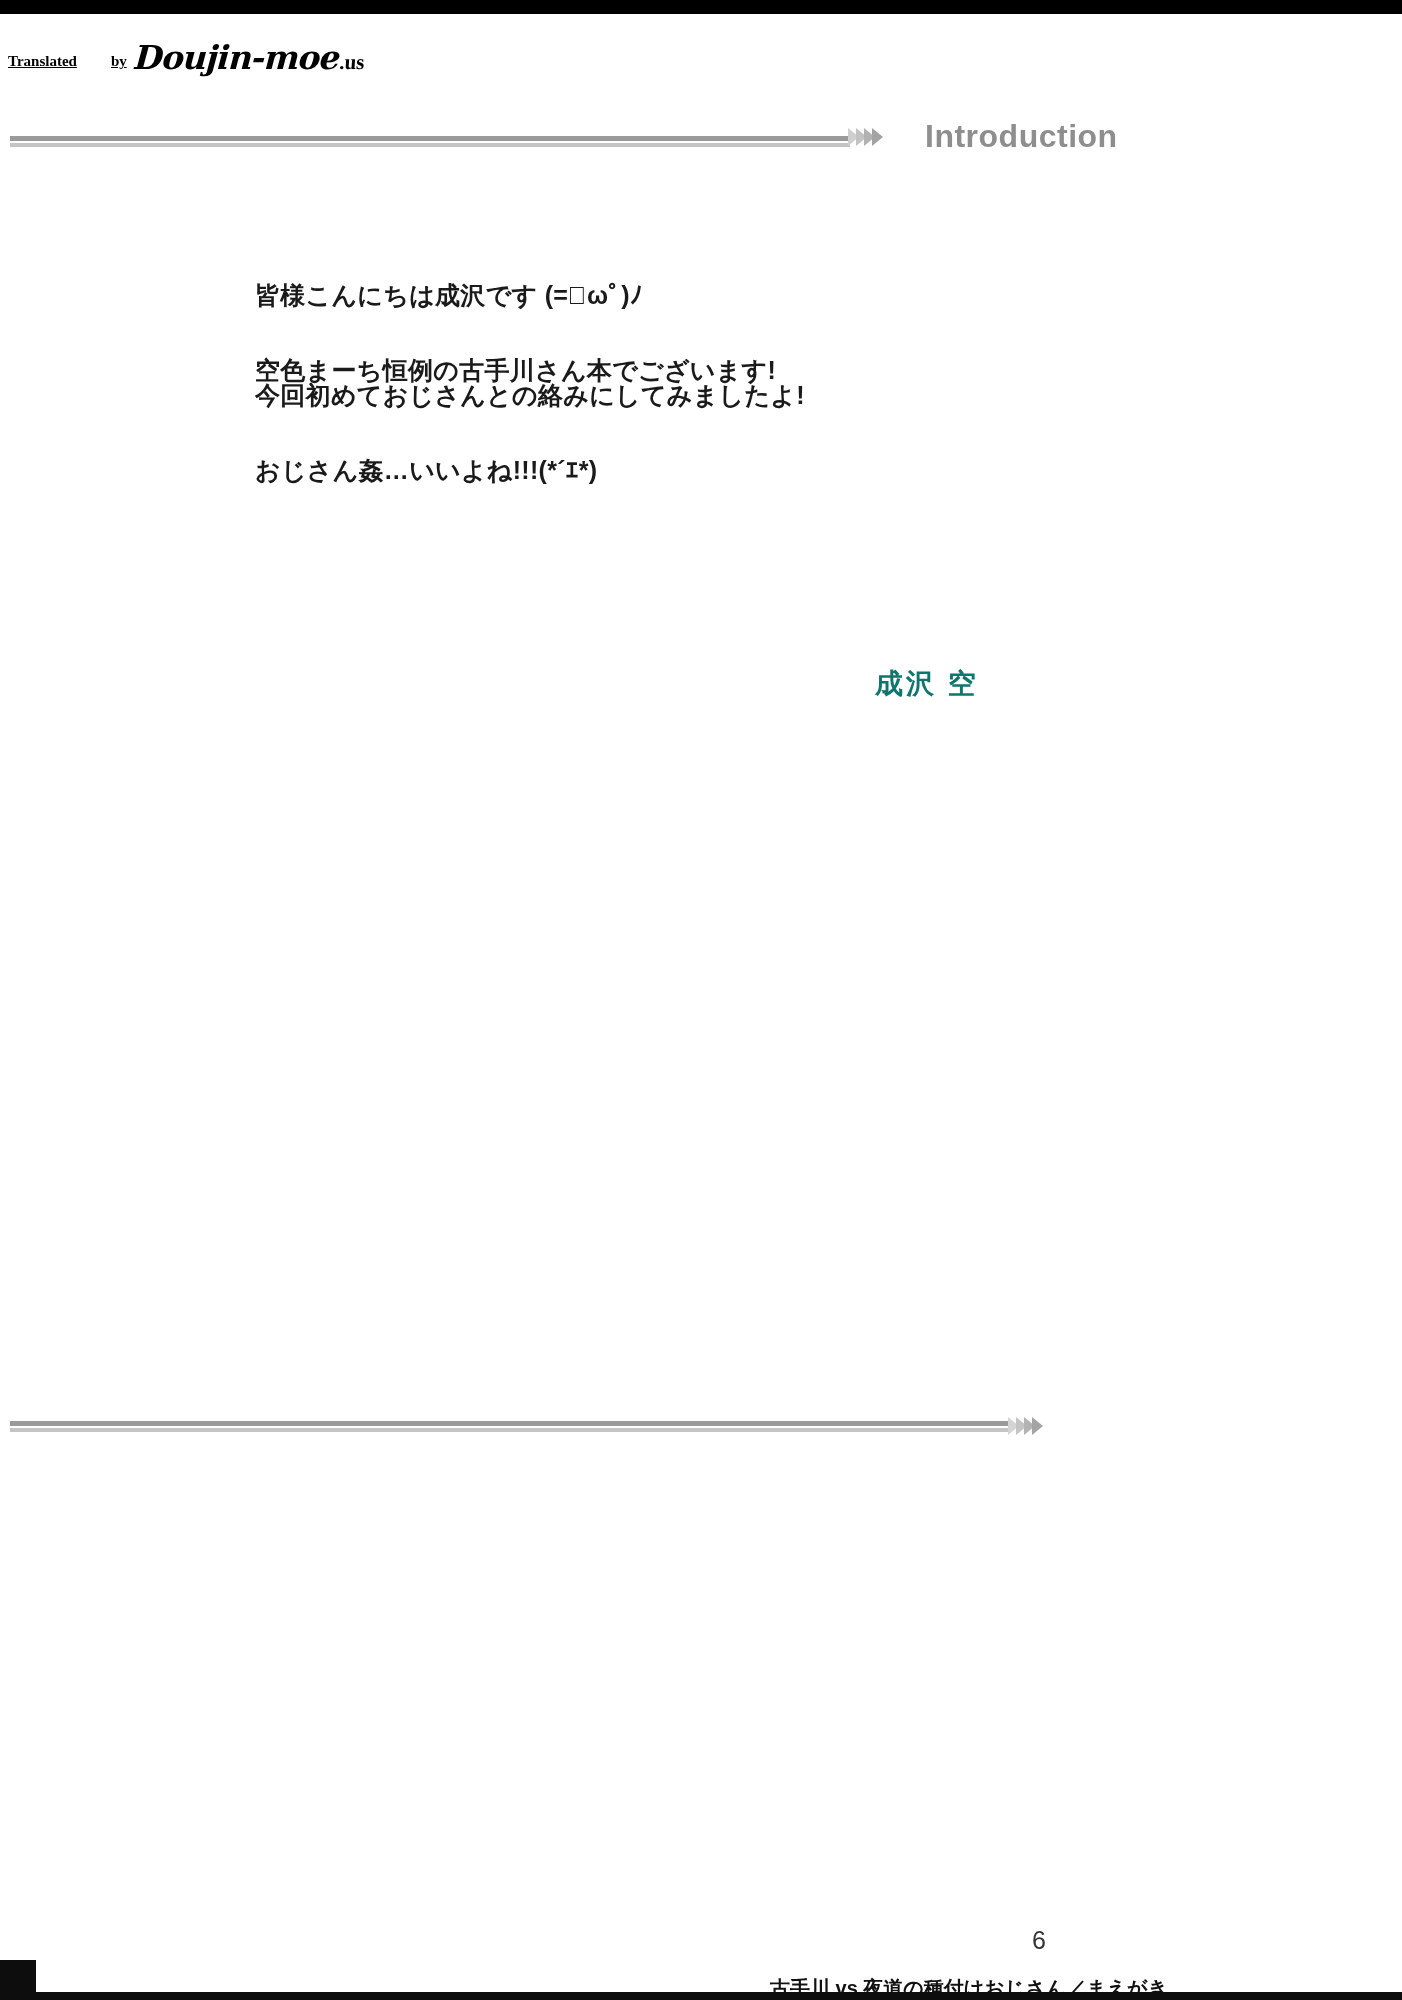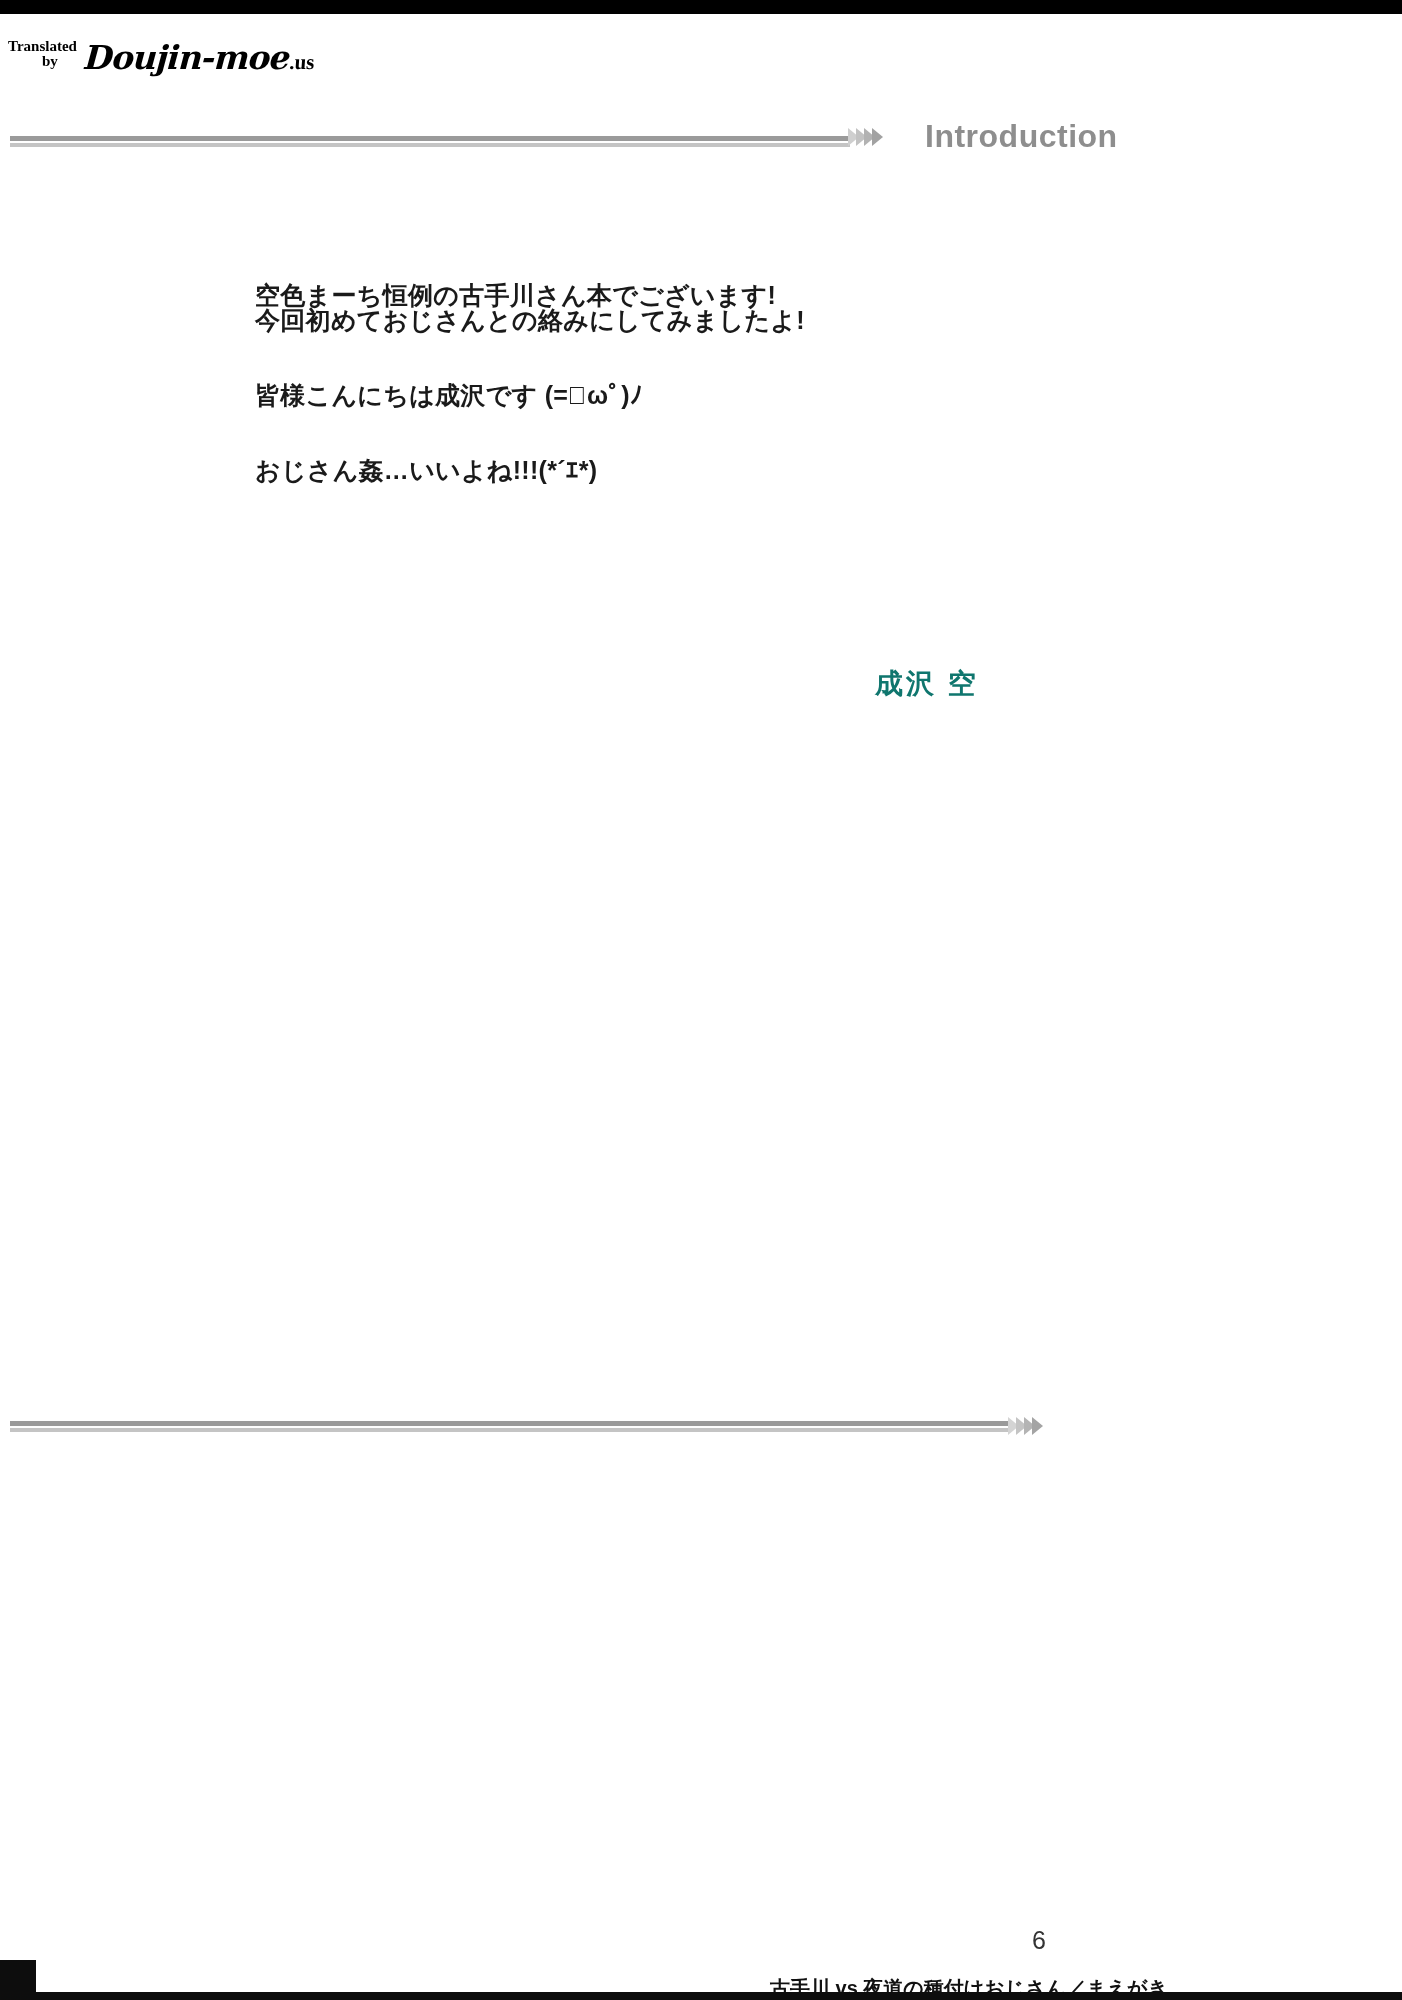--- a/index.html
+++ b/index.html
@@ -31,25 +31,25 @@
     position: absolute;
     top: 26px;
     left: 8px;
     width: 420px;
     height: 48px;
     display: flex;
     align-items: flex-end;
   }
   .credit-small {
     display: flex;
-    flex-direction: column;
     align-items: flex-start;
     line-height: 1.05;
     margin-right: 8px;
     margin-bottom: 4px;
+    text-decoration: underline;
   }
   .credit-small span {
     font-family: "Liberation Serif", serif;
     font-size: 15px;
     font-weight: bold;
     color: #000;
     letter-spacing: 0px;
   }
   .credit-small .by { margin-left: 14px; padding-left: 20px; }
   .credit-logo {
@@ -242,23 +242,23 @@
   </div>
   <div class="arrows">
     <span class="chev"></span>
     <span class="chev"></span>
     <span class="chev"></span>
     <span class="chev"></span>
   </div>
   <div class="section-title">Introduction</div>
 
   <div class="body-text">
+    <p class="gap">皆様こんにちは成沢です (=ﾟωﾟ)ﾉ</p>
     <p class="gap">空色まーち恒例の古手川さん本でございます!
 今回初めておじさんとの絡みにしてみましたよ!</p>
-    <p class="gap">皆様こんにちは成沢です (=ﾟωﾟ)ﾉ</p>
     <p class="gap">おじさん姦…いいよね!!!(*´ｴ*)</p>
   </div>
 
   <div class="signature">成沢 空</div>
 
   <div class="footer-rule">
     <div class="bar-a"></div>
     <div class="bar-b"></div>
   </div>
   <div class="footer-arrows">

